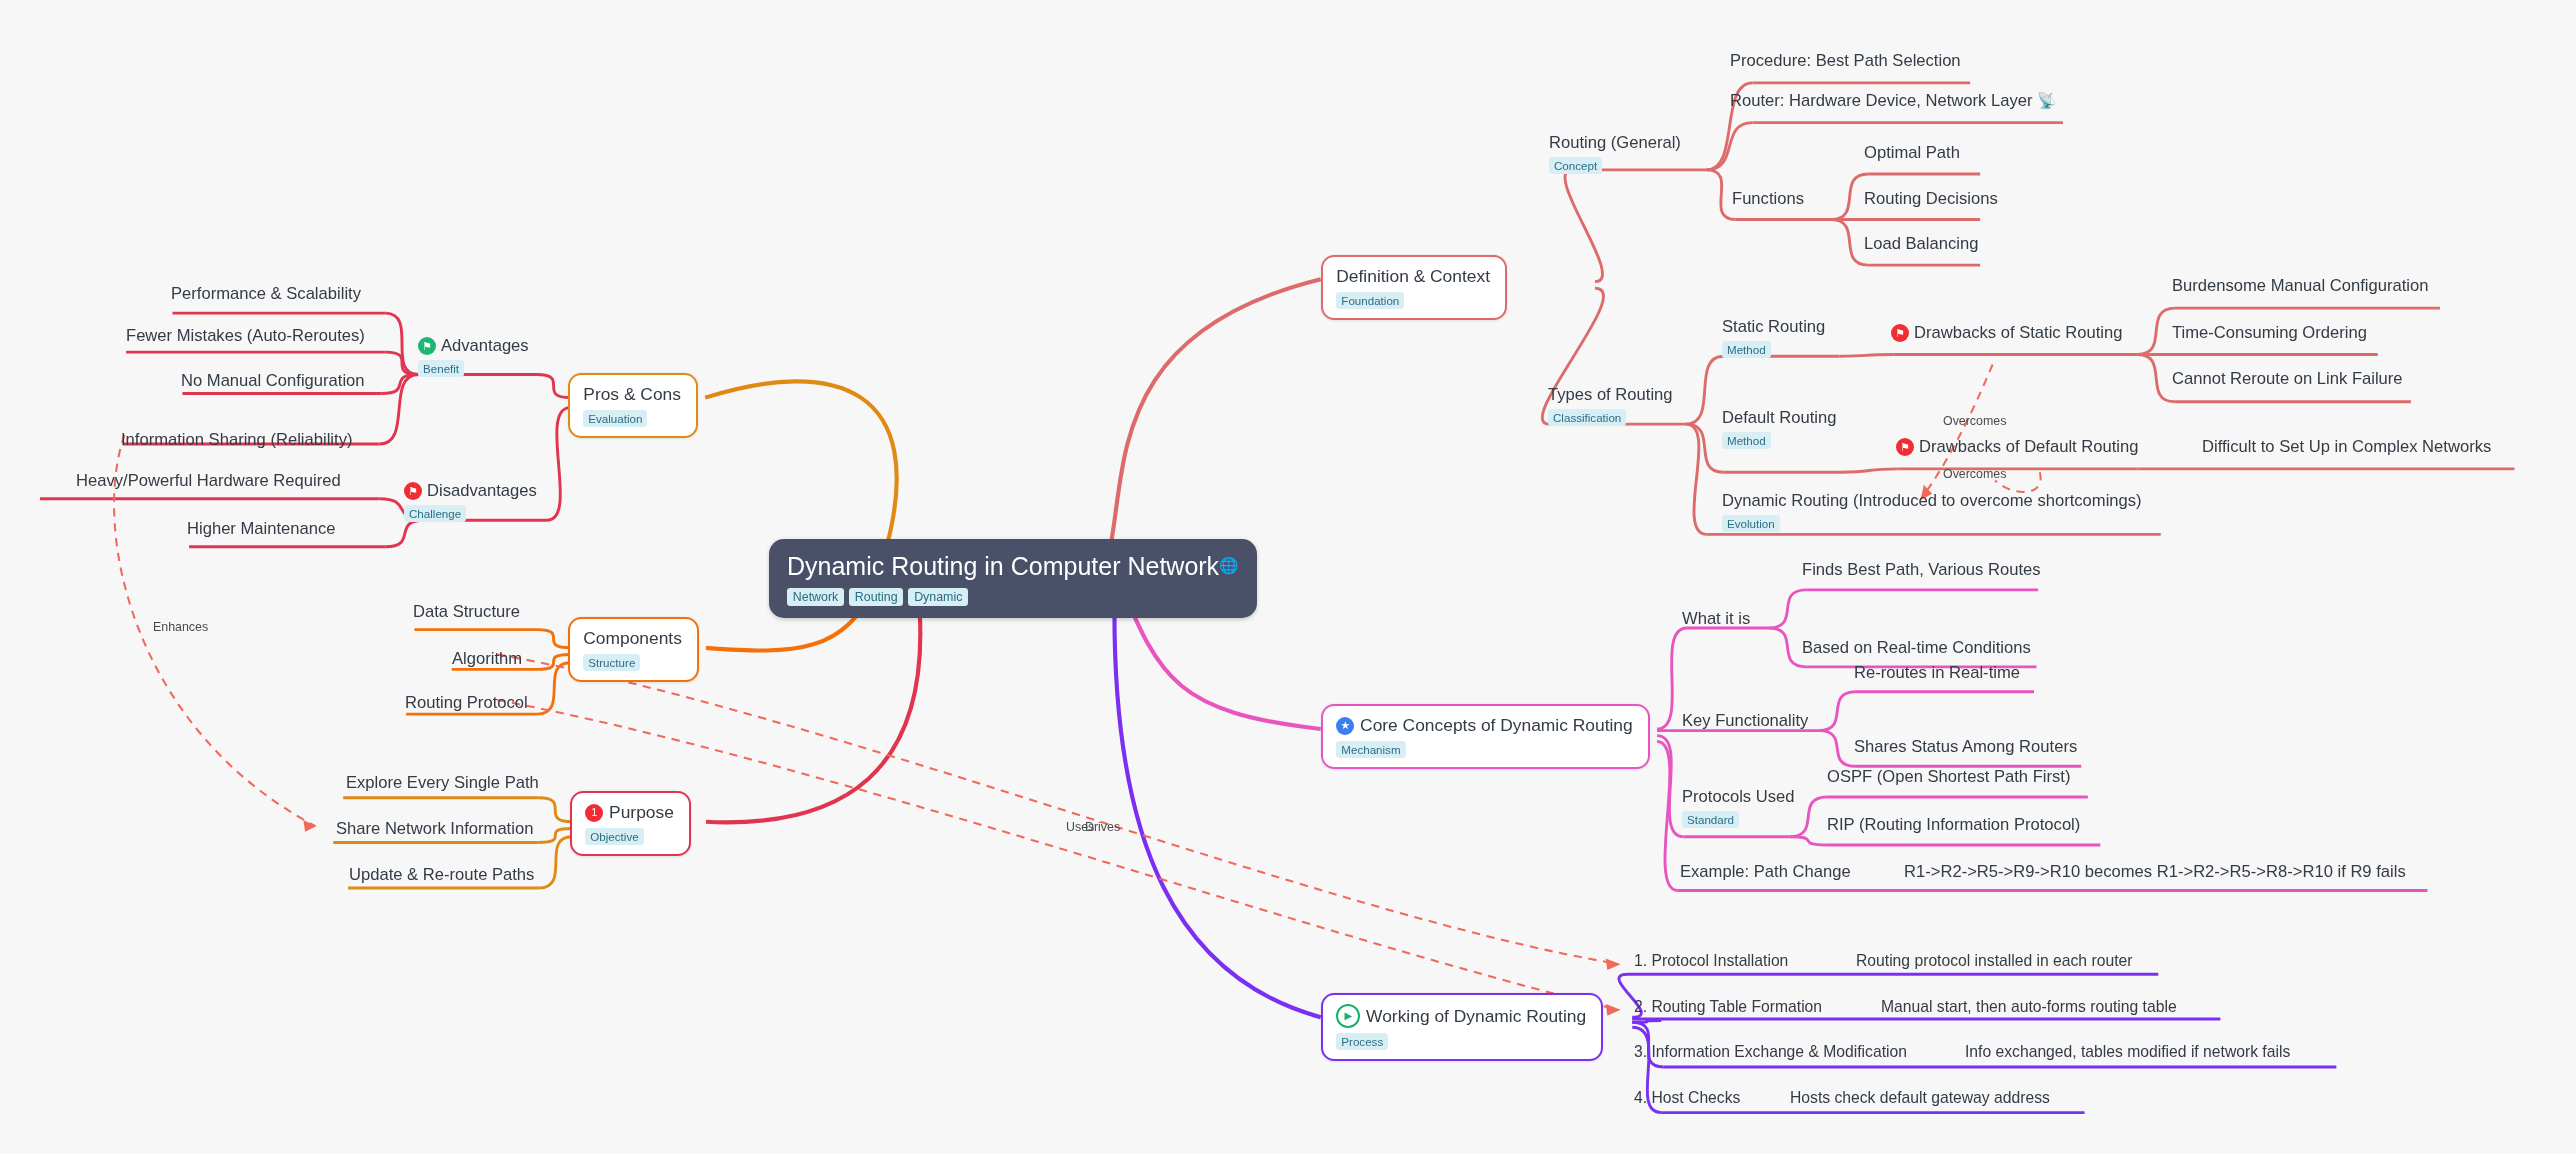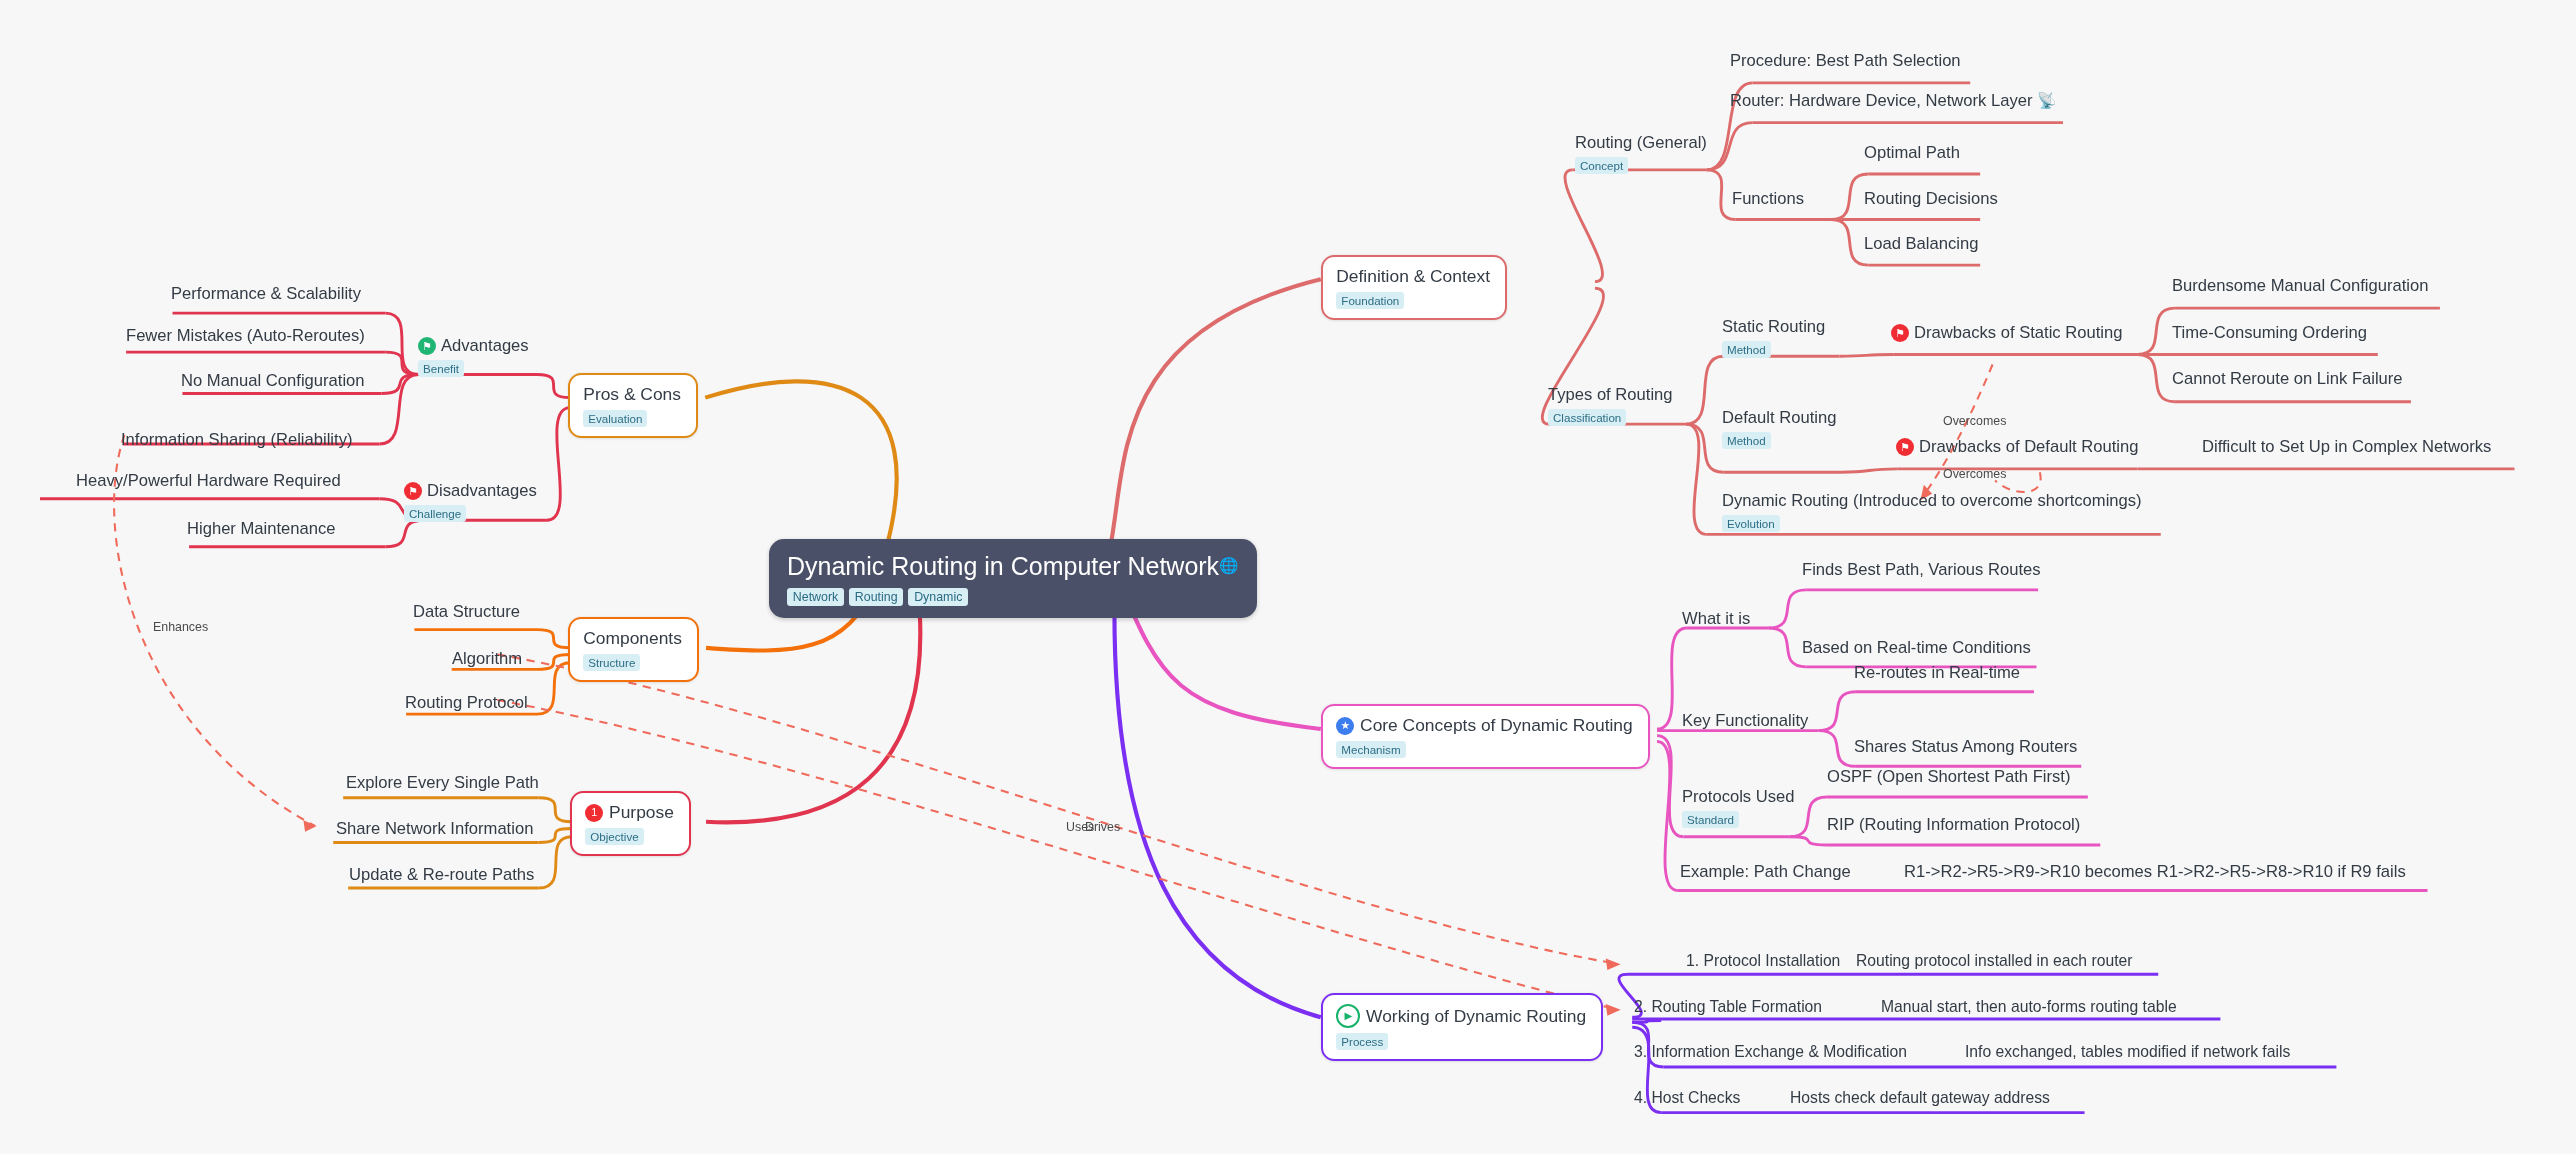--- a/index.html
+++ b/index.html
@@ -218,21 +218,21 @@
     <span>Dynamic Routing in Computer Network</span>
         <span class="emoji">🌐</span>
   </div>
   <div class="root-tags">
     <span class="tag">Network</span>
     <span class="tag">Routing</span>
     <span class="tag">Dynamic</span>
   </div>
 </div>
 
-<div class="node plain" style="left:1549px;top:133px;margin-left:26px;">
+<div class="node plain" style="left:1549px;top:133px;">
   <div>Routing (General)</div>
   <span class="tag">Concept</span>
 </div>
 <div class="node plain" style="left:1730px;top:51px;">Procedure: Best Path Selection</div>
 <div class="node plain" style="left:1730px;top:91px;">
   <span class="withicon">
         <span>Router: Hardware Device, Network Layer</span>
         <span class="emoji">📡</span>
       </span>
 </div>
@@ -298,21 +298,21 @@
 <div class="node plain" style="left:1680px;top:862px;">Example: Path Change</div>
 <div class="node plain" style="left:1904px;top:862px;">R1-&gt;R2-&gt;R5-&gt;R9-&gt;R10 becomes R1-&gt;R2-&gt;R5-&gt;R8-&gt;R10 if R9 fails</div>
 
 <div class="node boxed" style="left:1321px;top:993px;border-color:#7b2ff2;">
   <div class="title">
     <span class="cicon ring">▶</span>
         <span>Working of Dynamic Routing</span>
   </div>
   <span class="tag">Process</span>
 </div>
-<div class="node plain small" style="left:1686px;top:951px;">1. Protocol Installation</div>
+<div class="node plain small" style="left:1634px;top:951px;">1. Protocol Installation</div>
 <div class="node plain small" style="left:1856px;top:951px;">Routing protocol installed in each router</div>
 <div class="node plain small" style="left:1634px;top:997px;">2. Routing Table Formation</div>
 <div class="node plain small" style="left:1881px;top:997px;">Manual start, then auto-forms routing table</div>
 <div class="node plain small" style="left:1634px;top:1042px;">3. Information Exchange &amp; Modification</div>
 <div class="node plain small" style="left:1965px;top:1042px;">Info exchanged, tables modified if network fails</div>
 <div class="node plain small" style="left:1634px;top:1088px;">4. Host Checks</div>
 <div class="node plain small" style="left:1790px;top:1088px;">Hosts check default gateway address</div>
 
 <div class="node boxed" style="left:568px;top:373px;border-color:#e08a16;">
   <div class="title">Pros &amp; Cons</div>

